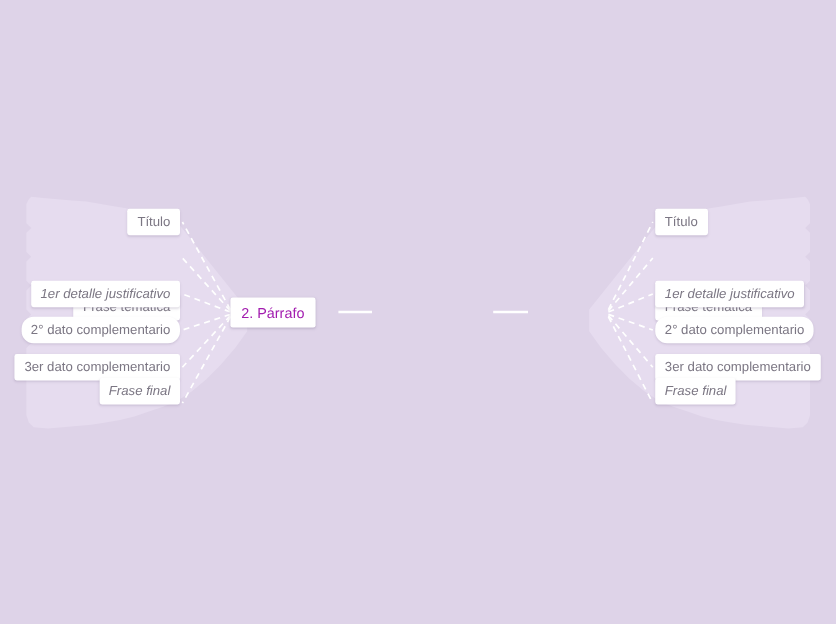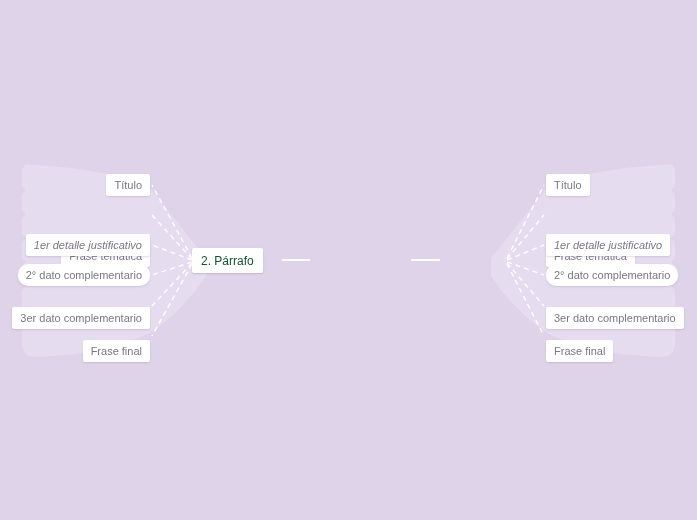--- a/index.html
+++ b/index.html
@@ -65,21 +65,21 @@
     text-align: center;
   }
   .center-node .line {
     display: block;
   }
 
   .branch-node {
     height: 25px;
     border-radius: 2px;
     box-shadow: 0 1px 2px rgba(120, 105, 135, 0.28);
-    color: #14532d;
+    color: #a21caf;
     font-size: 12px;
     padding: 0 9px;
     text-align: center;
   }
   .branch-right {
     left: 440px;
     top: 248px;
   }
   .branch-left {
     left: 192px;
@@ -102,22 +102,22 @@
   
   .leaf-left {
     right: 547px;
     justify-content: flex-end;
   }
 
   .r0 { top: 174px; }
   .r1 { top: 204px; margin-top: 41px; }
   .r2 { top: 234px; font-style: italic; }
   .r3 { top: 264px; border-radius: 10px; }
-  .r4 { top: 307px; }
-  .r5 { top: 340px; }
+  .r4 { top: 295px; }
+  .r5 { top: 315px; font-style: italic; }
 </style>
 </head>
 <body>
 
 <div id="canvas">
 
   <div class="region" style="left:0;top:150px;width:250px;height:225px;background:transparent;">
     <svg width="250" height="225" viewBox="0 0 250 225">
       <path d="M206,108 L150,38 L140,34 L131,30 L120,27 L108,24 L96,22
                L84,20 L72,18 L60,17 L48,16 L36,15 L26,14 L24,16 L22,20

